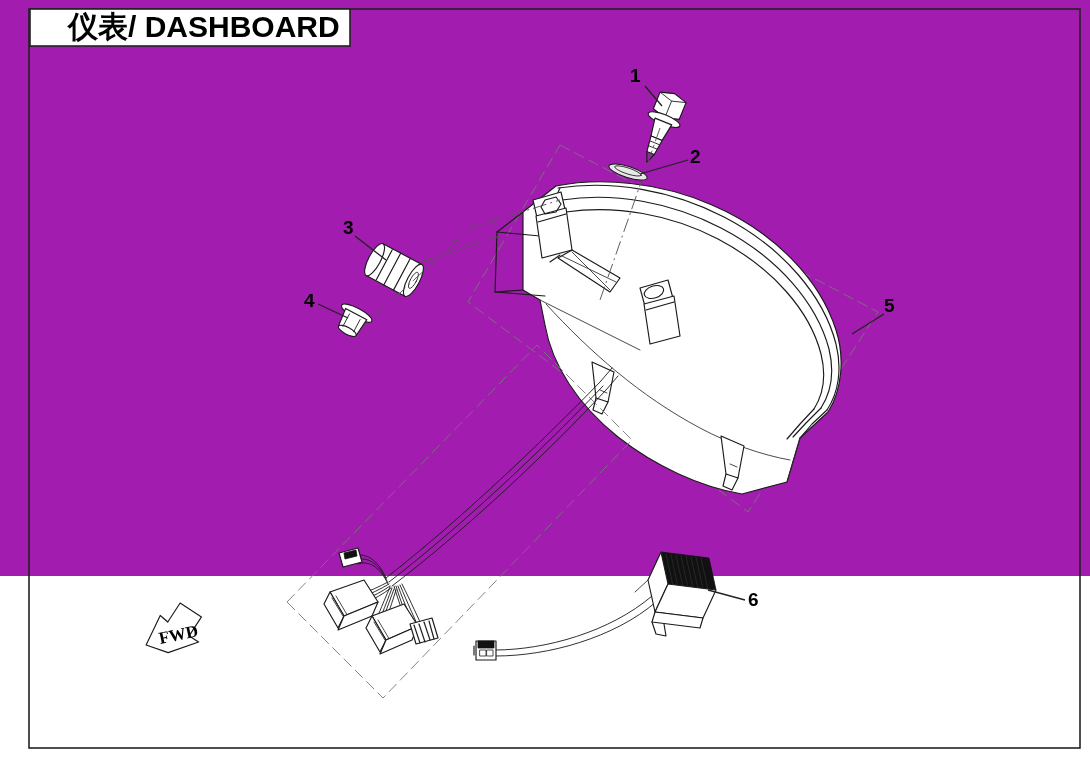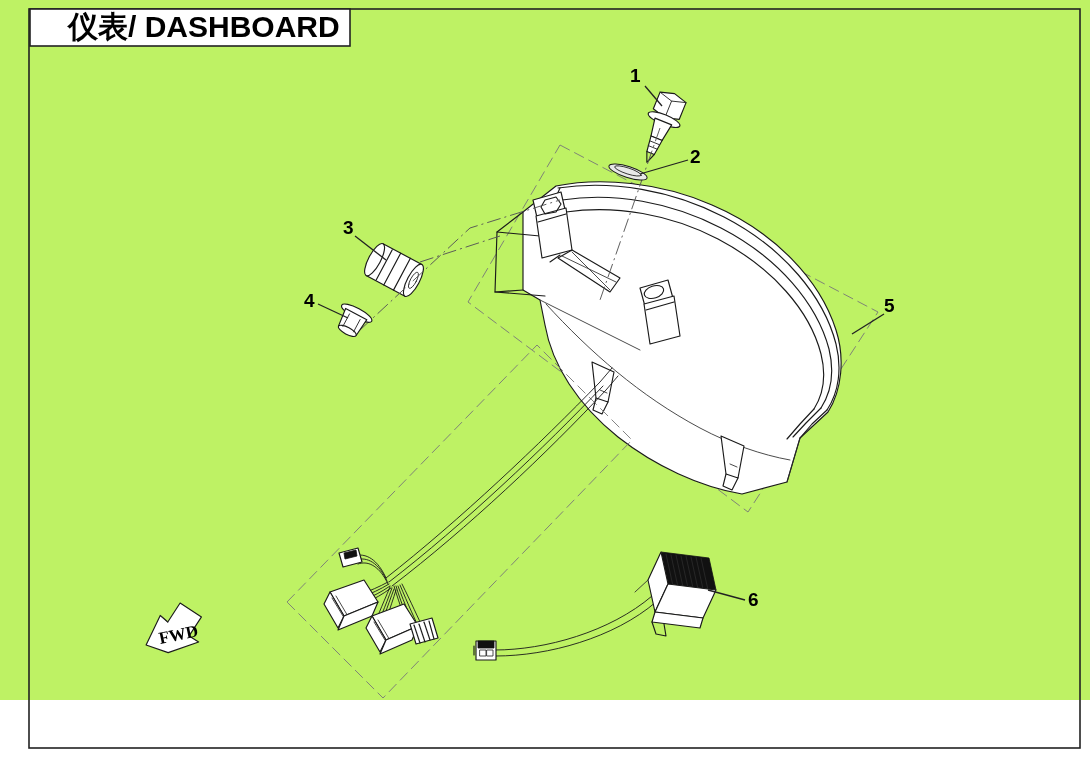--- a/index.html
+++ b/index.html
@@ -11,22 +11,22 @@
     width: 1090px;
     height: 760px;
     font-family: "Liberation Sans", sans-serif;
     overflow: hidden;
     position: relative;
   }
   #sheet {
     position: absolute;
     left: 0; top: 0;
     width: 1090px;
-    height: 700px;
-    background: #bef264;
+    height: 576px;
+    background: #a21caf;
   }
   svg#diagram {
     position: absolute;
     left: 0; top: 0;
     width: 1090px;
     height: 760px;
     display: block;
   }
   .frame-rect {
     fill: none;

